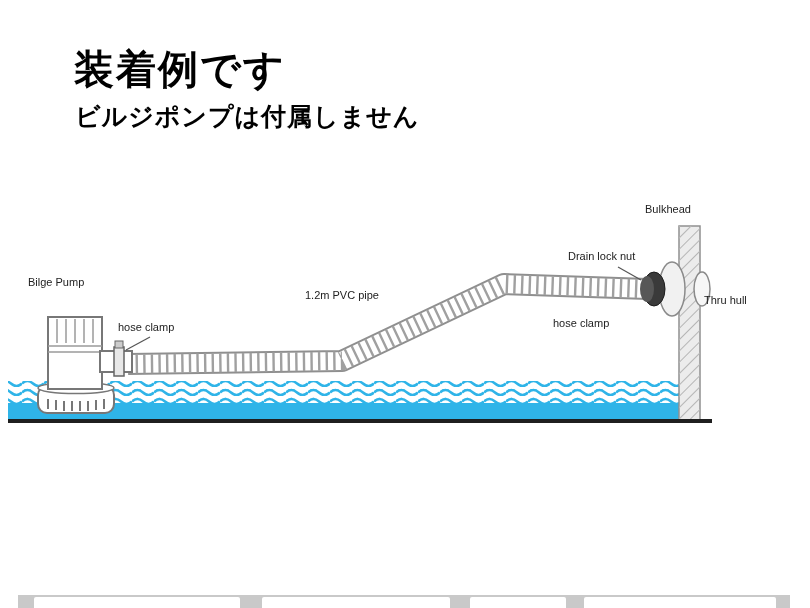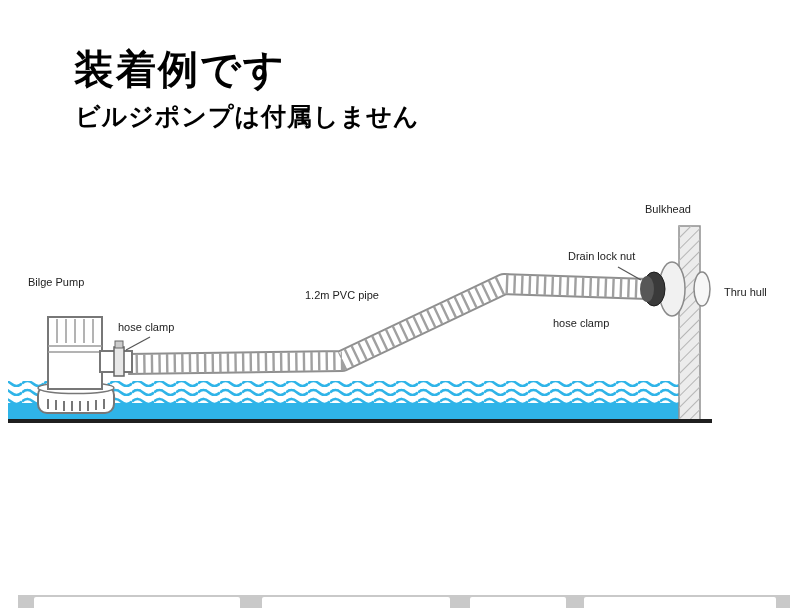--- a/index.html
+++ b/index.html
@@ -115,21 +115,21 @@
       <line x1="618" y1="267" x2="641" y2="280"></line>
     </g>
   </svg>
 
   <div class="label" style="left:28px;top:272px;">Bilge Pump</div>
   <div class="label" style="left:118px;top:317px;">hose clamp</div>
   <div class="label" style="left:305px;top:285px;">1.2m PVC pipe</div>
   <div class="label" style="left:540px;top:246px;margin-left:28px;">Drain lock nut</div>
   <div class="label" style="left:553px;top:313px;">hose clamp</div>
   <div class="label" style="left:645px;top:199px;">Bulkhead</div>
-  <div class="label" style="left:704px;top:282px;margin-left:20px;">Thru hull</div>
+  <div class="label" style="left:704px;top:290px;">Thru hull</div>
 
   <div class="thumbstrip">
     <div class="thumb t1"></div>
     <div class="thumb t2"></div>
     <div class="thumb t3"></div>
     <div class="thumb t4"></div>
   </div>
 
 </div>
 

